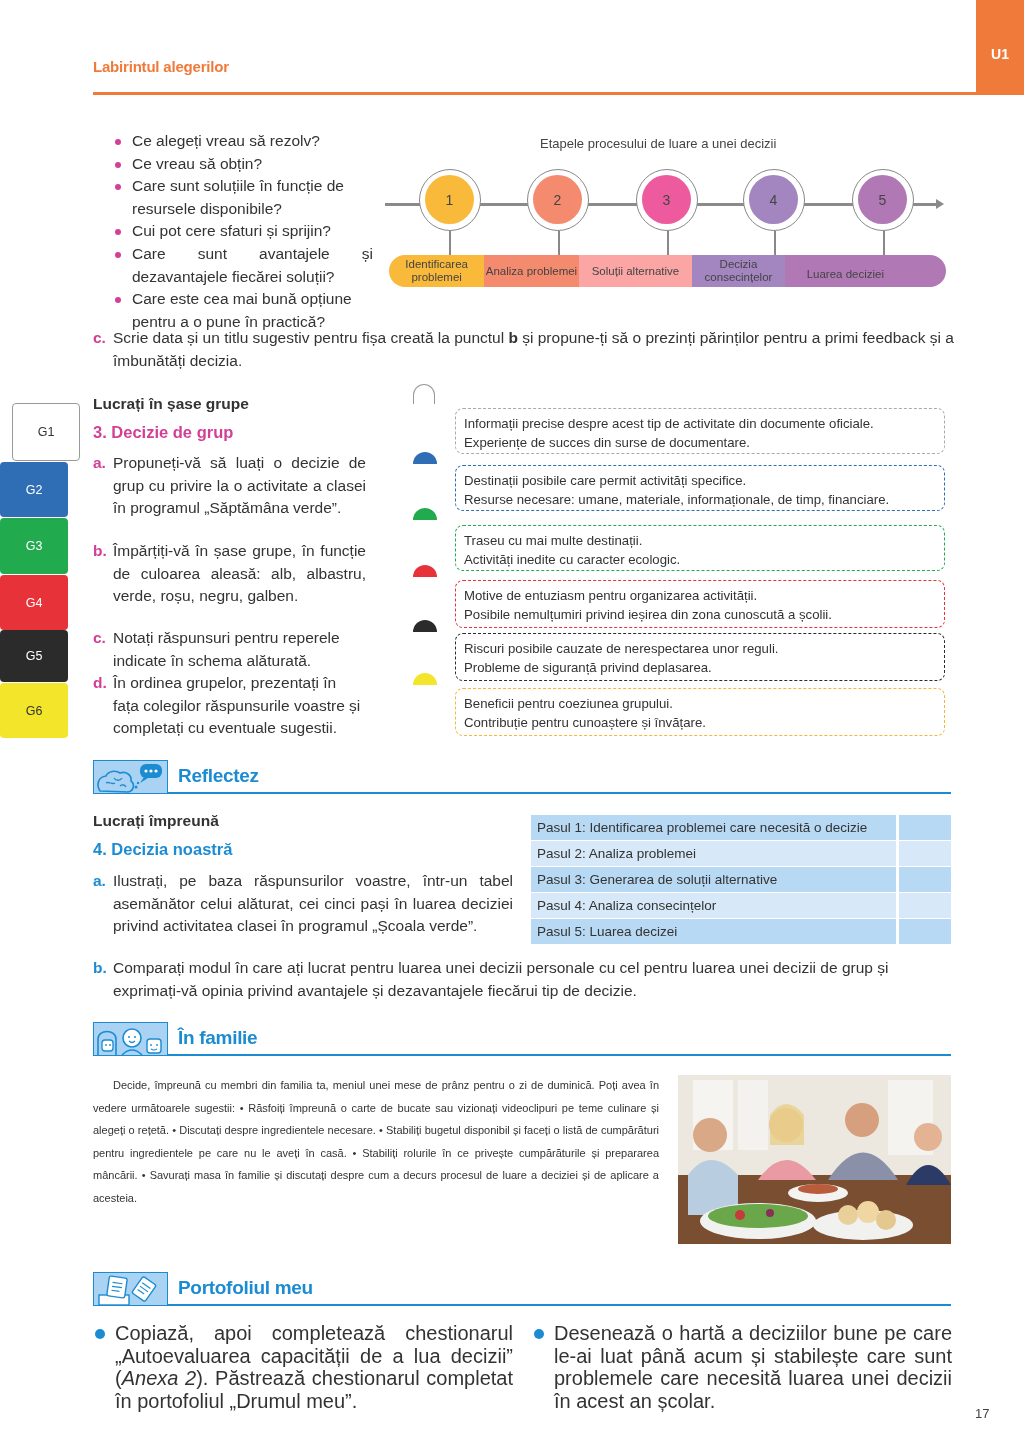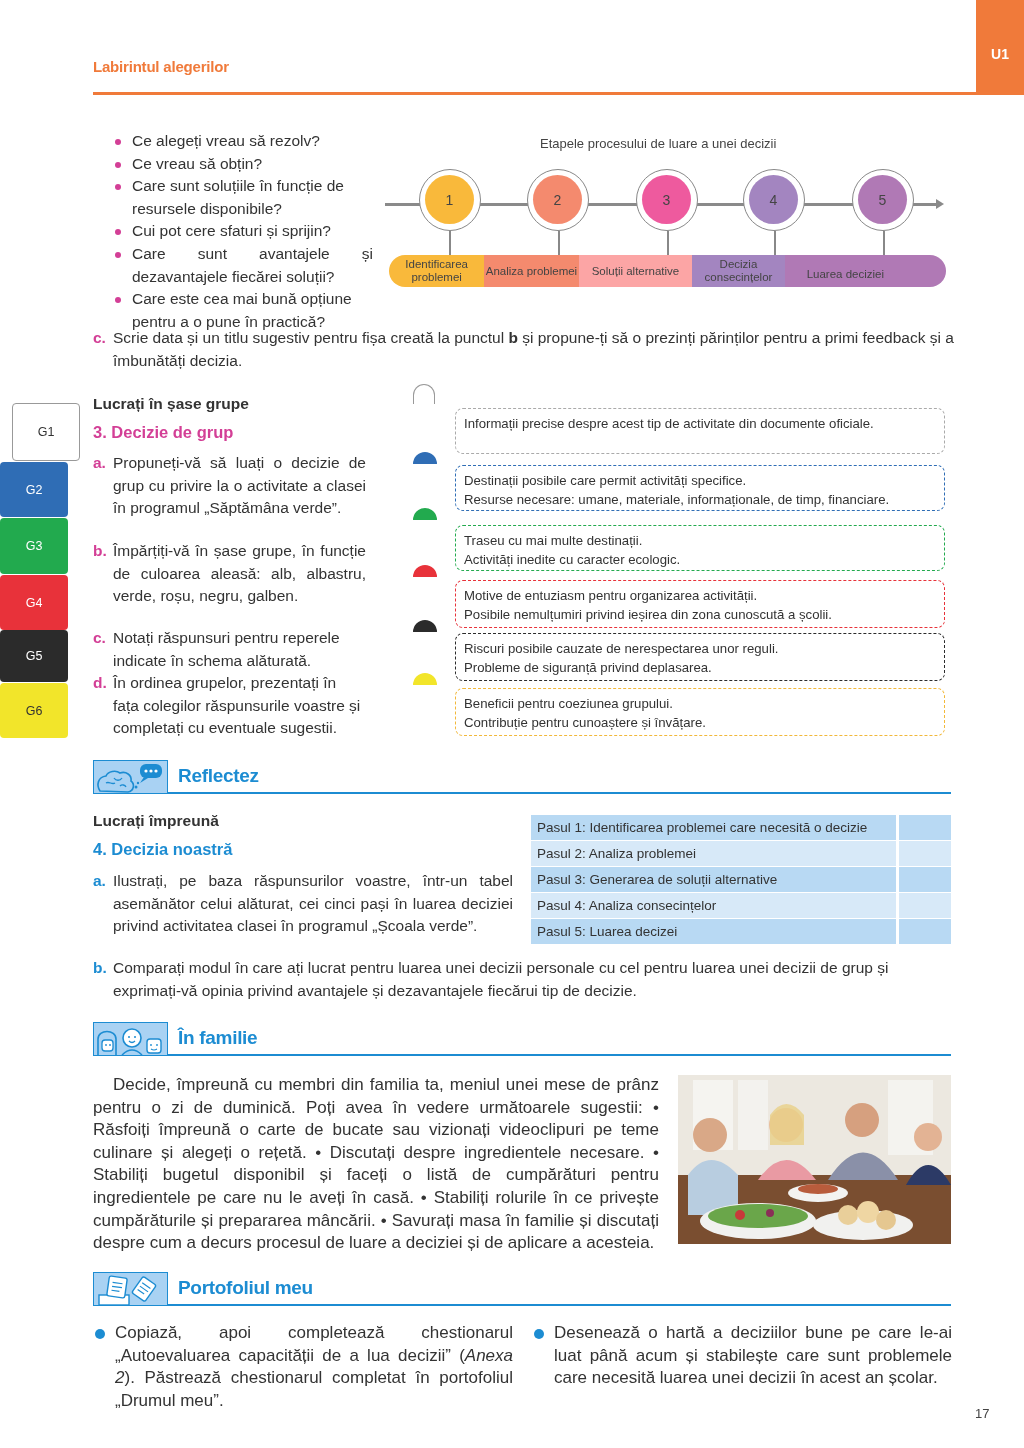--- a/index.html
+++ b/index.html
@@ -6,21 +6,21 @@
   html, body { width: 1024px; height: 1448px; background: #ffffff; overflow: hidden; }
   body { position: relative; font-family: "Liberation Sans", "DejaVu Sans", sans-serif; color: #333333; }
 
   
   .running-head { position: absolute; left: 93px; top: 58px; font-family: "Liberation Sans", sans-serif; font-weight: bold; font-size: 15px; color: #F07A3A; letter-spacing: -0.2px; }
   .header-rule { position: absolute; left: 93px; top: 92px; width: 883px; height: 3px; background: #F07A3A; }
   .unit-tab { position: absolute; left: 976px; top: 0; width: 48px; height: 95px; background: #F07A3A; }
   .unit-tab span { position: absolute; top: 46px; left: 0; width: 48px; text-align: center; color: #fff; font-weight: bold; font-size: 14px; }
 
   
-  .t { position: absolute; font-size: 17px; line-height: 22.6px; color: #333; }
+  .t { position: absolute; font-size: 11px; line-height: 22.6px; color: #333; }
   .bul-list { position: absolute; left: 113px; top: 130px; width: 260px; list-style: none; }
   .bul-list li { position: relative; padding-left: 19px; font-size: 15.5px; line-height: 22.6px; }
   .bul-list li::before { content: ""; position: absolute; left: 2px; top: 9px; width: 6px; height: 6px; border-radius: 50%; background: #D33F96; }
   .letter { font-weight: bold; color: #D33F96; position: absolute; left: 0; top: 0; }
   .letter.blue { color: #1C8CD2; }
   .para { position: absolute; padding-left: 20px; font-size: 15.5px; line-height: 22.6px; color: #333; }
 
   
   .dia-title { position: absolute; left: 540px; top: 136px; font-size: 13px; color: #444; }
   .timeline { position: absolute; left: 385px; top: 203px; width: 555px; height: 3px; background: #8a8a8a; }
@@ -46,21 +46,21 @@
   
   .steps-table { position: absolute; left: 531px; top: 815px; width: 420px; border-collapse: separate; border-spacing: 0; }
   .steps-table td { height: 26px; font-size: 13.5px; color: #333; padding-left: 6px; border-bottom: 1px solid #ffffff; }
   .steps-table td.blank { width: 55px; border-left: 3px solid #fff; padding: 0; }
   .steps-table tr:nth-child(odd) td { background: #B8D9F3; }
   .steps-table tr:nth-child(even) td { background: #D7E9F8; }
 
   
   .photo { position: absolute; left: 678px; top: 1075px; width: 273px; height: 169px; overflow: hidden; background: linear-gradient(180deg, #e9e4dc 0%, #ddd6cb 40%, #8a5b3c 70%, #6b442b 100%); }
 
-  .portfolio-item { position: absolute; padding-left: 20px; font-size: 17px; line-height: 22.6px; color: #333; }
+  .portfolio-item { position: absolute; padding-left: 20px; font-size: 20px; line-height: 22.6px; color: #333; }
   .portfolio-item::before { content: ""; position: absolute; left: 0; top: 7px; width: 10px; height: 10px; border-radius: 50%; background: #1C8CD2; }
 
   .page-num { position: absolute; left: 975px; top: 1406px; font-size: 13px; color: #444; }
 </style>
 </head>
 <body>
 
 <div class="running-head">Labirintul alegerilor</div>
 <div class="header-rule"></div>
 <div class="unit-tab">
@@ -144,20 +144,21 @@
 
   <div class="knob" style="left:413px; top:452px; background:#2F6DB5; height:12px;"></div>
   <div class="knob" style="left:413px; top:508px; background:#22AA4E; height:12px;"></div>
   <div class="knob" style="left:413px; top:565px; background:#E8323A; height:12px;"></div>
   <div class="knob" style="left:413px; top:620px; background:#2B2B2B; height:12px;"></div>
   <div class="knob" style="left:413px; top:673px; background:#F2E52A; height:12px;"></div>
   <div class="notch" style="left:413px; top:727px;"></div>
 
   <div class="pz-card" style="top:408px; height:46px; border-color:#AAAAAA;">
     <div>Informații precise despre acest tip de activitate din documente oficiale.</div>
+    <div>Experiențe de succes din surse de documentare.</div>
   </div>
   <div class="pz-card" style="top:465px; height:46px; border-color:#2F6DB5;">
     <div>Destinații posibile care permit activități specifice.</div>
     <div>Resurse necesare: umane, materiale, informaționale, de timp, financiare.</div>
   </div>
   <div class="pz-card" style="top:525px; height:46px; border-color:#22AA4E;">
     <div>Traseu cu mai multe destinații.</div>
     <div>Activități inedite cu caracter ecologic.</div>
   </div>
   <div class="pz-card" style="top:580px; height:48px; border-color:#E8323A;">

